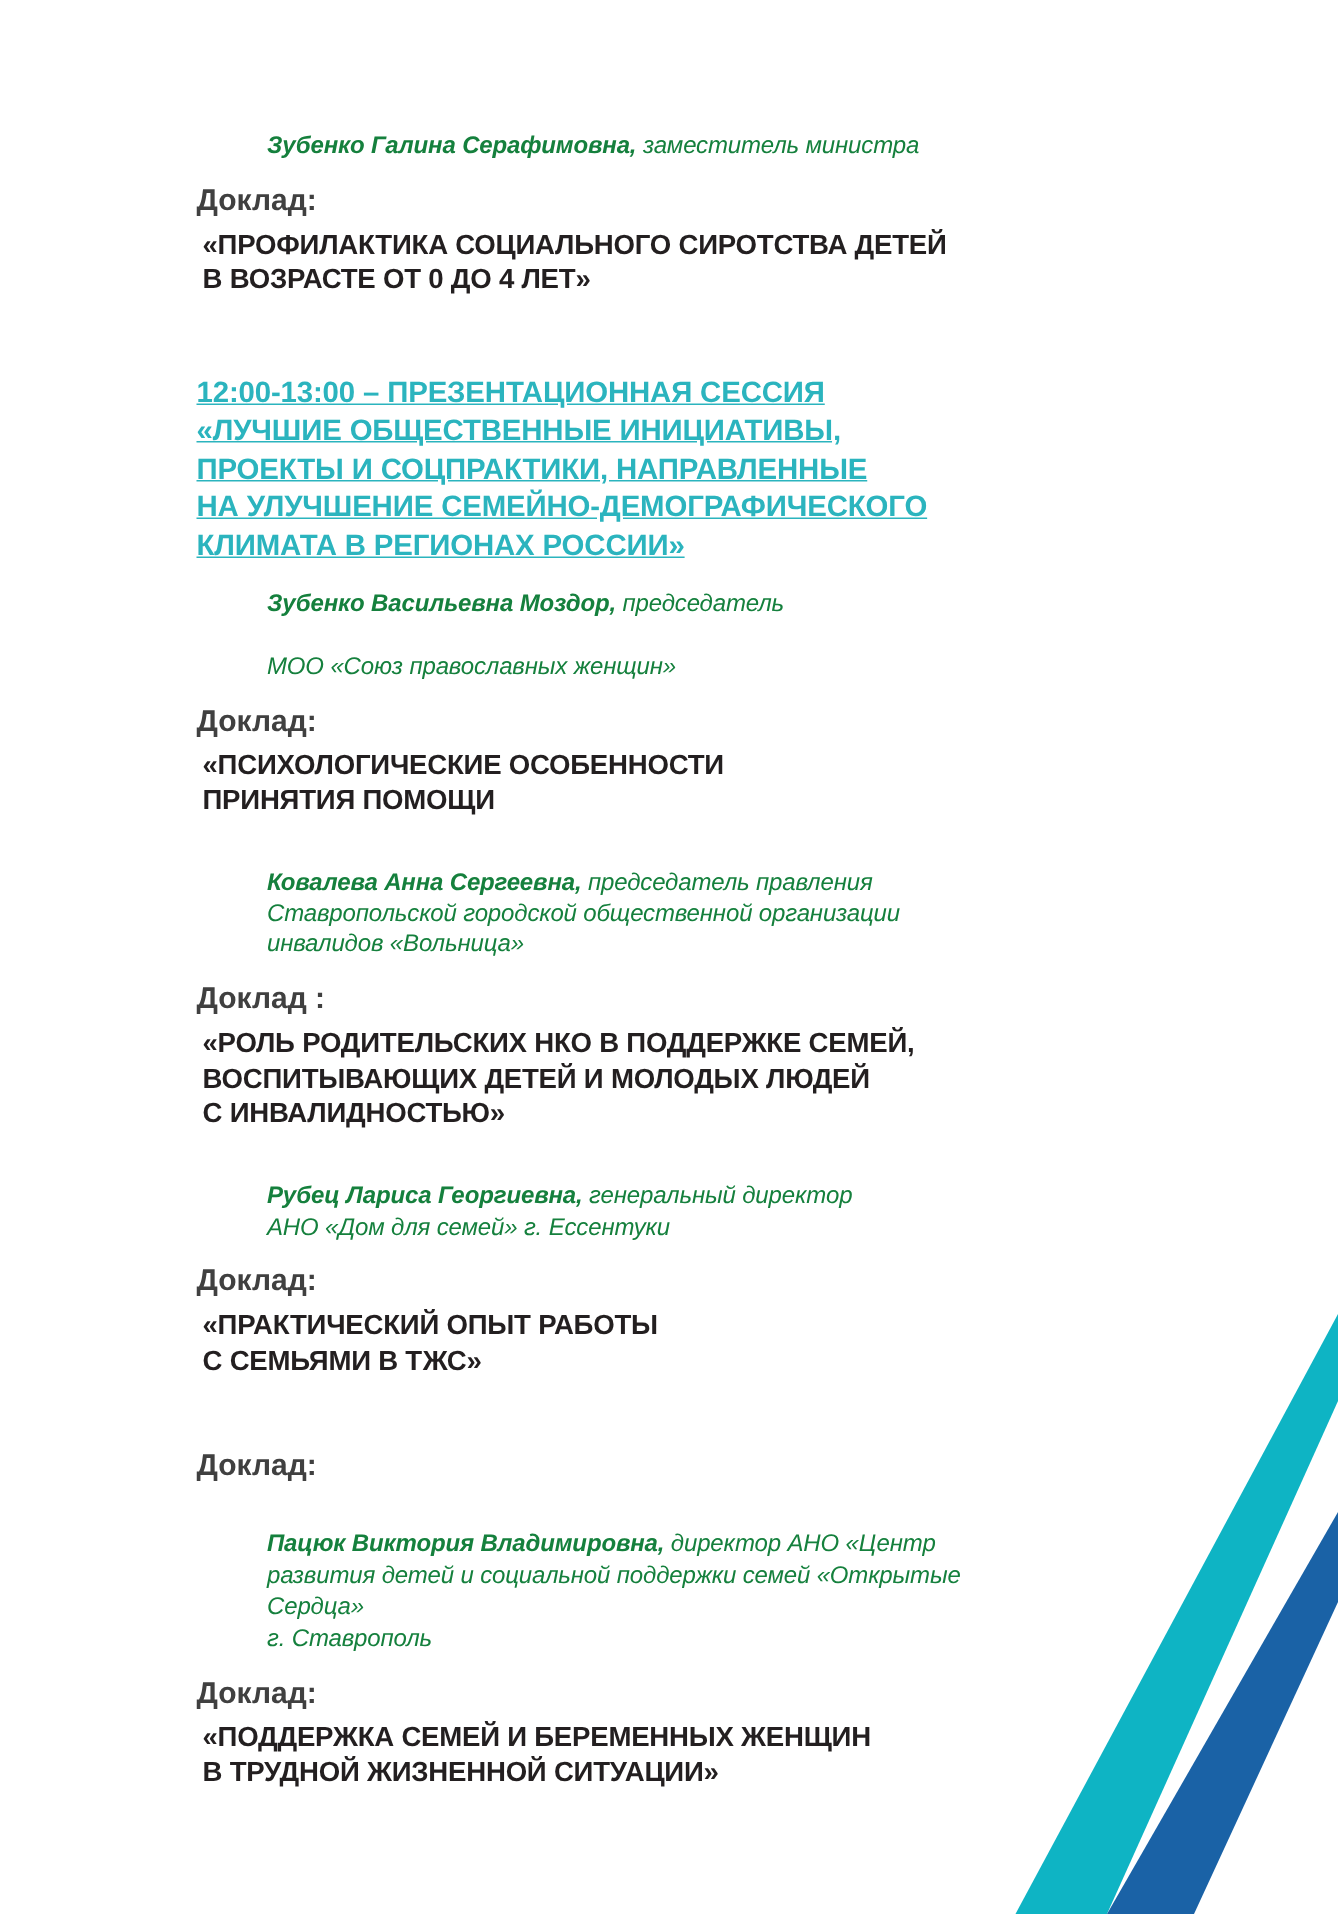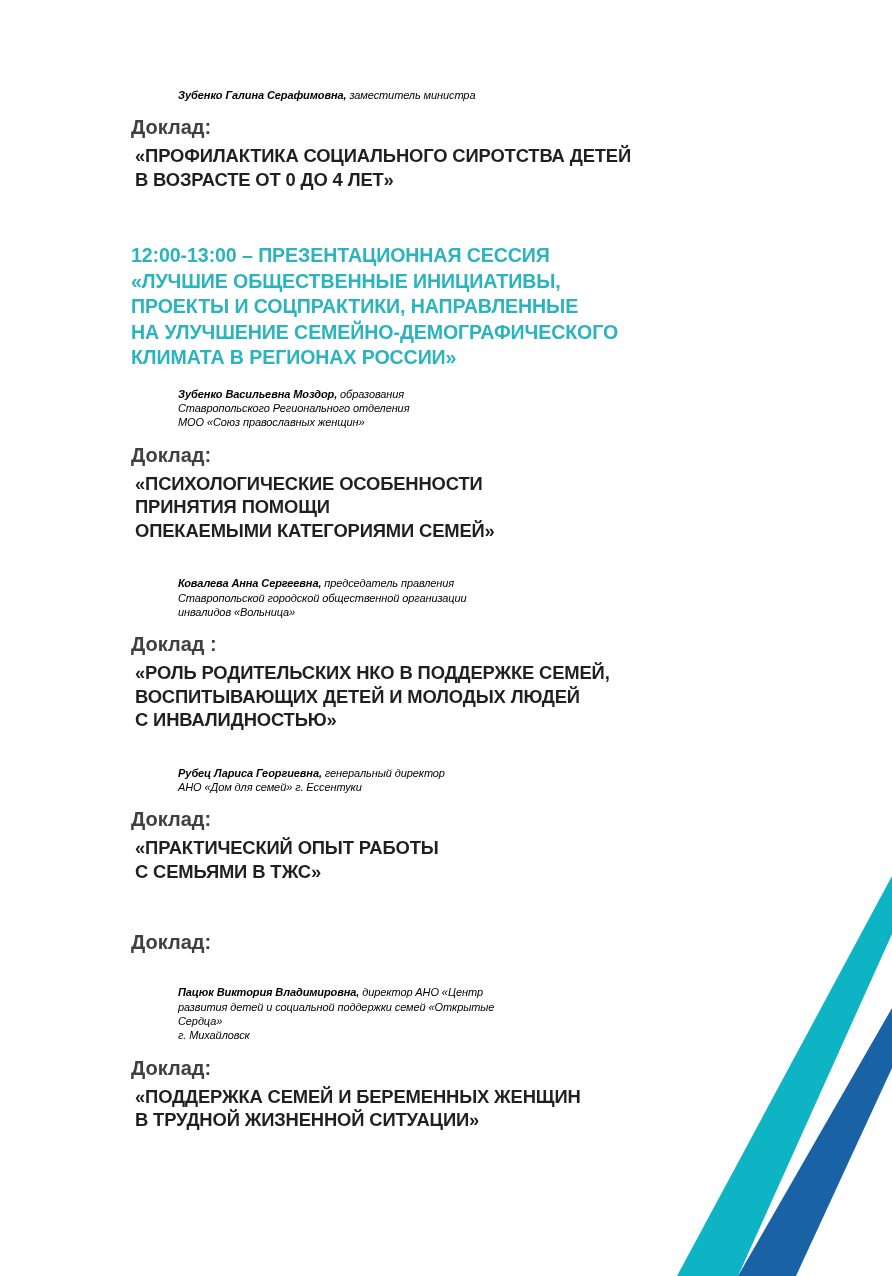--- a/index.html
+++ b/index.html
@@ -38,24 +38,24 @@
     position: absolute;
     left: 131px;
     top: 88px;
     width: 620px;
   }
 
   
   .speaker {
     margin: 0 0 0 47px;
     font-style: italic;
-    font-size: 11px;
+    font-size: 16px;
     line-height: 1.30;
     letter-spacing: -0.1px;
-    color: #000000;
+    color: #15803d;
   }
   .speaker .nm {
     font-weight: 700;
     font-style: italic;
   }
 
   
   .report-label {
     margin: 0;
     font-size: 20px;
@@ -77,20 +77,21 @@
 
   
   .session-heading {
     margin: 0;
     font-size: 19.6px;
     font-weight: 700;
     line-height: 1.30;
     letter-spacing: -0.1px;
     text-transform: uppercase;
     color: #2bb4be;
+    text-decoration: underline;
   }
 
   
   .sp-before-label { height: 12px; }
   .sp-after-title  { height: 30px; }
   .sp-session-top  { height: 18px; }
   .sp-session-bot  { height: 16px; }
 </style>
 </head>
 <body>
@@ -99,39 +100,39 @@
 
   <div class="content" id="content-column">
       <p class="speaker"><span class="nm">Зубенко Галина Серафимовна,</span><span> заместитель министра</span><br></p>
       <div class="sp-before-label"></div>
       <p class="report-label">Доклад:</p>
       <p class="report-title"><span>«ПРОФИЛАКТИКА СОЦИАЛЬНОГО СИРОТСТВА ДЕТЕЙ</span><br><span>В ВОЗРАСТЕ ОТ 0 ДО 4 ЛЕТ»</span></p>
       <div class="sp-after-title"></div>
       <div class="sp-session-top"></div>
       <p class="session-heading"><span>12:00-13:00 – ПРЕЗЕНТАЦИОННАЯ СЕССИЯ</span><br><span>«ЛУЧШИЕ ОБЩЕСТВЕННЫЕ ИНИЦИАТИВЫ,</span><br><span>ПРОЕКТЫ И СОЦПРАКТИКИ, НАПРАВЛЕННЫЕ</span><br><span>НА УЛУЧШЕНИЕ СЕМЕЙНО-ДЕМОГРАФИЧЕСКОГО</span><br><span>КЛИМАТА В РЕГИОНАХ РОССИИ»</span></p>
       <div class="sp-session-bot"></div>
-      <p class="speaker"><span class="nm">Зубенко Васильевна Моздор,</span><span> образования</span><br><span>Ставропольского Регионального отделения</span><br><span>МОО «Союз православных женщин»</span></p>
+      <p class="speaker"><span class="nm">Зубенко Васильевна Моздор,</span><span> председатель</span><br><br><span>МОО «Союз православных женщин»</span></p>
       <div class="sp-before-label"></div>
       <p class="report-label">Доклад:</p>
-      <p class="report-title"><span>«ПСИХОЛОГИЧЕСКИЕ ОСОБЕННОСТИ</span><br><span>ПРИНЯТИЯ ПОМОЩИ</span><br><span>ОПЕКАЕМЫМИ КАТЕГОРИЯМИ СЕМЕЙ»</span></p>
+      <p class="report-title"><span>«ПСИХОЛОГИЧЕСКИЕ ОСОБЕННОСТИ</span><br><span>ПРИНЯТИЯ ПОМОЩИ</span><br></p>
       <div class="sp-after-title"></div>
       <p class="speaker"><span class="nm">Ковалева Анна Сергеевна,</span><span> председатель правления</span><br><span>Ставропольской городской общественной организации</span><br><span>инвалидов «Вольница»</span></p>
       <div class="sp-before-label"></div>
       <p class="report-label">Доклад :</p>
       <p class="report-title"><span>«РОЛЬ РОДИТЕЛЬСКИХ НКО В ПОДДЕРЖКЕ СЕМЕЙ,</span><br><span>ВОСПИТЫВАЮЩИХ ДЕТЕЙ И МОЛОДЫХ ЛЮДЕЙ</span><br><span>С ИНВАЛИДНОСТЬЮ»</span></p>
       <div class="sp-after-title"></div>
       <p class="speaker"><span class="nm">Рубец Лариса Георгиевна,</span><span> генеральный директор</span><br><span>АНО «Дом для семей» г. Ессентуки</span></p>
       <div class="sp-before-label"></div>
       <p class="report-label">Доклад:</p>
       <p class="report-title"><span>«ПРАКТИЧЕСКИЙ ОПЫТ РАБОТЫ</span><br><span>С СЕМЬЯМИ В ТЖС»</span></p>
       <div class="sp-after-title"></div>
       <div class="sp-before-label"></div>
       <p class="report-label">Доклад:</p>
       <div class="sp-after-title"></div>
-      <p class="speaker"><span class="nm">Пацюк Виктория Владимировна,</span><span> директор АНО «Центр</span><br><span>развития детей и социальной поддержки семей «Открытые</span><br><span>Сердца»</span><br><span>г. Михайловск</span></p>
+      <p class="speaker"><span class="nm">Пацюк Виктория Владимировна,</span><span> директор АНО «Центр</span><br><span>развития детей и социальной поддержки семей «Открытые</span><br><span>Сердца»</span><br><span>г. Ставрополь</span></p>
       <div class="sp-before-label"></div>
       <p class="report-label">Доклад:</p>
       <p class="report-title"><span>«ПОДДЕРЖКА СЕМЕЙ И БЕРЕМЕННЫХ ЖЕНЩИН</span><br><span>В ТРУДНОЙ ЖИЗНЕННОЙ СИТУАЦИИ»</span></p>
     </div>
 
   <div class="corner-decor">
     <svg viewBox="0 0 260 420" preserveAspectRatio="none" aria-hidden="true">
       <polygon points="260,20 260,78 106,420 45,420" fill="#0eb4c4"></polygon>
       <polygon points="260,152 260,212 164,420 106,420" fill="#1a62a6"></polygon>
     </svg>

